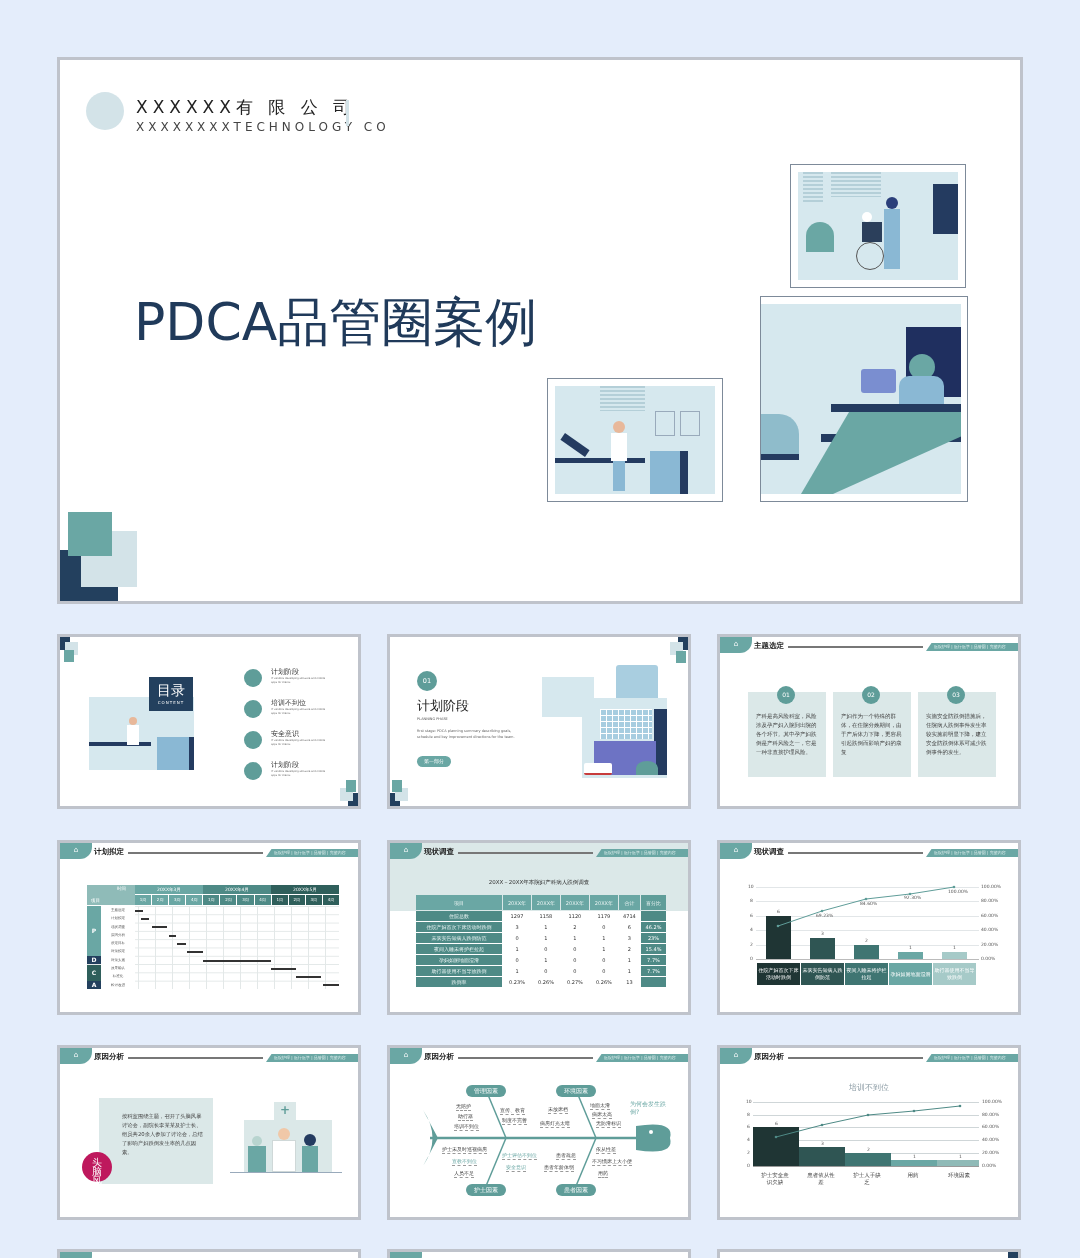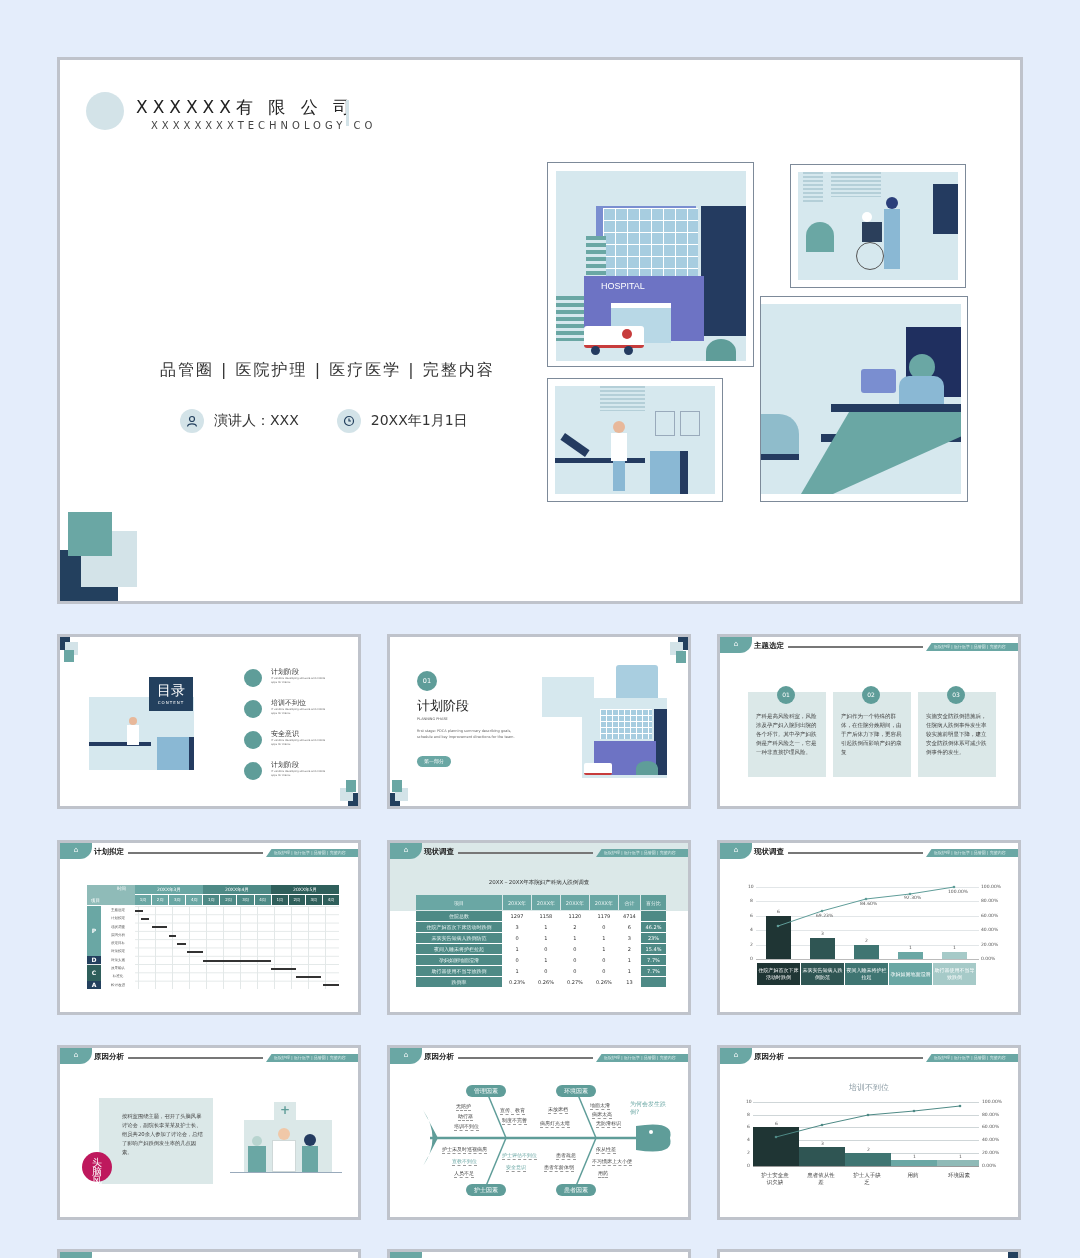--- a/index.html
+++ b/index.html
@@ -5,21 +5,21 @@
   * { box-sizing: border-box; margin: 0; padding: 0; }
   html, body { width: 1080px; height: 1258px; overflow: hidden; }
   body { background: #e4edfb; font-family: "DejaVu Sans", "Liberation Sans", sans-serif; color: #333; position: relative; }
 
   .slide { position: absolute; background: #fff; border: 3px solid #bfc3cb; overflow: hidden; }
 
   
   #main { left: 57px; top: 57px; width: 966px; height: 547px; }
   .logo-circle { position: absolute; left: 26px; top: 32px; width: 38px; height: 38px; border-radius: 50%; background: #d3e3e8; }
   .logo-name { position: absolute; left: 76px; top: 36px; font-size: 17px; letter-spacing: 5px; color: #222; font-family: "DejaVu Sans", sans-serif; }
-  .logo-sub { position: absolute; left: 76px; top: 60px; font-size: 10px; letter-spacing: 4px; color: #444; margin-left: 15px; }
+  .logo-sub { position: absolute; left: 76px; top: 60px; font-size: 12px; letter-spacing: 4px; color: #444; }
   .logo-bar { position: absolute; left: 286px; top: 40px; width: 3px; height: 26px; background: #d3e3e8; }
 
   .subtitle-wrap { position: absolute; left: 108px; top: 190px; width: 310px; display: flex; align-items: center; justify-content: center; gap: 8px; }
   .subtitle-wrap .line { width: 38px; height: 1px; background: #8fb5c1; }
   .subtitle { font-size: 16px; letter-spacing: 9px; color: #333; }
   .big-title { position: absolute; left: 74px; top: 228px; font-size: 52px; color: #203a5a; font-weight: 500; letter-spacing: 0px; }
   .tags { position: absolute; left: 100px; top: 300px; font-size: 16px; letter-spacing: 2px; color: #333; }
   .presenter { position: absolute; left: 120px; top: 349px; display: flex; align-items: center; gap: 10px; font-size: 14px; color: #333; }
   .icon-dot { width: 24px; height: 24px; border-radius: 50%; background: #d3e3e8; display: flex; align-items: center; justify-content: center; font-size: 12px; color: #23405e; }
   .presenter .gap { width: 18px; }
@@ -52,61 +52,27 @@
 </style>
 </head>
 <body>
 
 <div id="main" class="slide">
   <div class="logo-circle"></div>
   <div class="logo-name">XXXXXX有 限 公 司</div>
   <div class="logo-sub">XXXXXXXXTECHNOLOGY CO</div>
   <div class="logo-bar"></div>
 
-  <div class="tags">品管圈 | 医院护理 | 医疗医学 | 完整内容</div>
-
-  <div class="presenter">
-    <span class="icon-dot">
-      <svg width="12" height="12" viewBox="0 0 12 12">
-          <circle cx="6" cy="4" r="2.5" fill="none" stroke="#23405e" stroke-width="1.2"></circle>
-          <path d="M1.5 11.5 C2 8 10 8 10.5 11.5" fill="none" stroke="#23405e" stroke-width="1.2"></path>
-        </svg>
-    </span>
-    <span>演讲人：XXX</span>
-    <span class="gap"></span>
-    <span class="icon-dot">
-      <svg width="12" height="12" viewBox="0 0 12 12">
-          <circle cx="6" cy="6" r="4.5" fill="none" stroke="#23405e" stroke-width="1.2"></circle>
-          <path d="M6 3.5 V6 H8" fill="none" stroke="#23405e" stroke-width="1.2"></path>
-        </svg>
-    </span>
-    <span>20XX年1月1日</span>
-  </div>
+  <div class="big-title">PDCA品管圈案例</div>
+
 
   <div class="deco-sq" style="left:0;top:490px;width:58px;height:54px;background:#23405e;"></div>
   <div class="deco-sq" style="left:21px;top:471px;width:56px;height:56px;background:#d3e3e8;"></div>
   <div class="deco-sq" style="left:8px;top:452px;width:44px;height:44px;background:#6aa7a4;"></div>
 
-  <div class="ill" style="left:487px;top:102px;width:207px;height:205px;">
-    <div class="inner" style="left:8px;top:8px;width:190px;height:190px;">
-      <div style="position:absolute;left:40px;top:35px;width:100px;height:75px;background:#7a8ed0;"></div>
-      <div style="position:absolute;left:47px;top:37px;width:95px;height:70px;background:#a7cde0;background-image:linear-gradient(#fff 1px,transparent 1px),linear-gradient(90deg,#fff 1px,transparent 1px);background-size:12px 12px;"></div>
-      <div style="position:absolute;left:145px;top:35px;width:45px;height:130px;background:#243b60;"></div>
-      <div style="position:absolute;left:28px;top:105px;width:120px;height:65px;background:#6d73c4;"></div>
-      <div style="position:absolute;left:30px;top:65px;width:20px;height:40px;background:repeating-linear-gradient(#6aa7a4 0 4px,#d6e8ee 4px 7px);"></div>
-      <div style="position:absolute;left:0;top:125px;width:28px;height:45px;background:repeating-linear-gradient(#6aa7a4 0 4px,#d6e8ee 4px 7px);"></div>
-      <div style="position:absolute;left:45px;top:110px;color:#fff;font-size:9px;font-family:'Liberation Sans',sans-serif;">HOSPITAL</div>
-      <div style="position:absolute;left:55px;top:132px;width:60px;height:40px;background:#b8d8e6;border-top:5px solid #fff;"></div>
-      <div style="position:absolute;left:28px;top:155px;width:60px;height:22px;background:#fff;border-radius:3px;border-bottom:3px solid #c73c3c;"></div>
-      <div style="position:absolute;left:66px;top:158px;width:10px;height:10px;border-radius:50%;background:#c73c3c;"></div>
-      <div style="position:absolute;left:35px;top:175px;width:9px;height:9px;border-radius:50%;background:#243b60;"></div>
-      <div style="position:absolute;left:68px;top:175px;width:9px;height:9px;border-radius:50%;background:#243b60;"></div>
-      <div style="position:absolute;left:150px;top:168px;width:30px;height:25px;border-radius:50% 50% 0 0;background:#5f9d99;"></div>
-    </div>
-  </div>
 
   <div class="ill" style="left:730px;top:104px;width:176px;height:124px;">
     <div class="inner" style="left:7px;top:7px;width:160px;height:108px;">
       <div style="position:absolute;left:5px;top:0;width:20px;height:30px;background:repeating-linear-gradient(#b4cfd8 0 2px,transparent 2px 4px);"></div>
       <div style="position:absolute;left:33px;top:0;width:50px;height:25px;background:repeating-linear-gradient(#b4cfd8 0 2px,transparent 2px 4px);"></div>
       <div style="position:absolute;left:135px;top:12px;width:25px;height:50px;background:#243b60;"></div>
       <div style="position:absolute;left:8px;top:50px;width:28px;height:30px;border-radius:14px 14px 0 0;background:#6aa7a4;"></div>
       <div style="position:absolute;left:58px;top:70px;width:28px;height:28px;border-radius:50%;border:1.5px solid #555;"></div>
       <div style="position:absolute;left:64px;top:40px;width:10px;height:10px;border-radius:50%;background:#fff;"></div>
       <div style="position:absolute;left:64px;top:50px;width:20px;height:20px;background:#2b3f5b;"></div>

